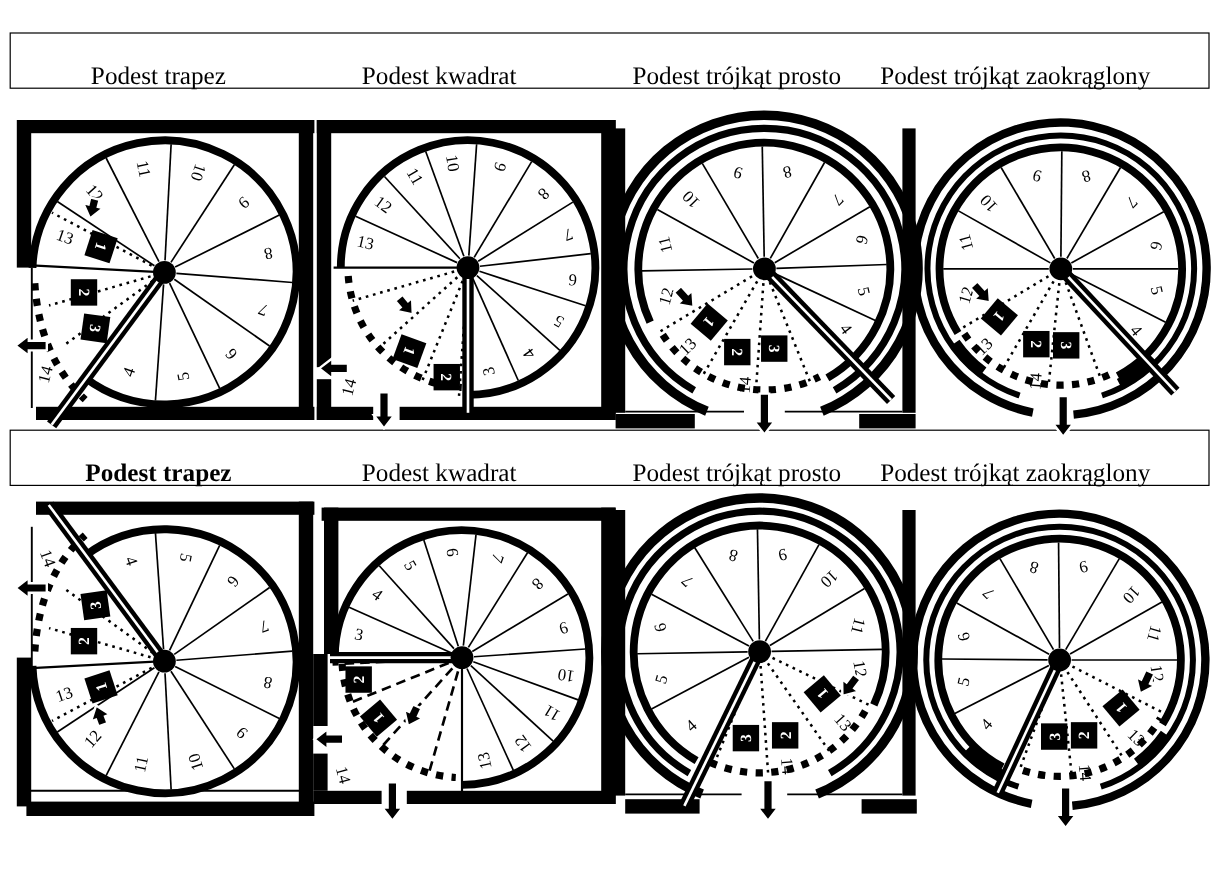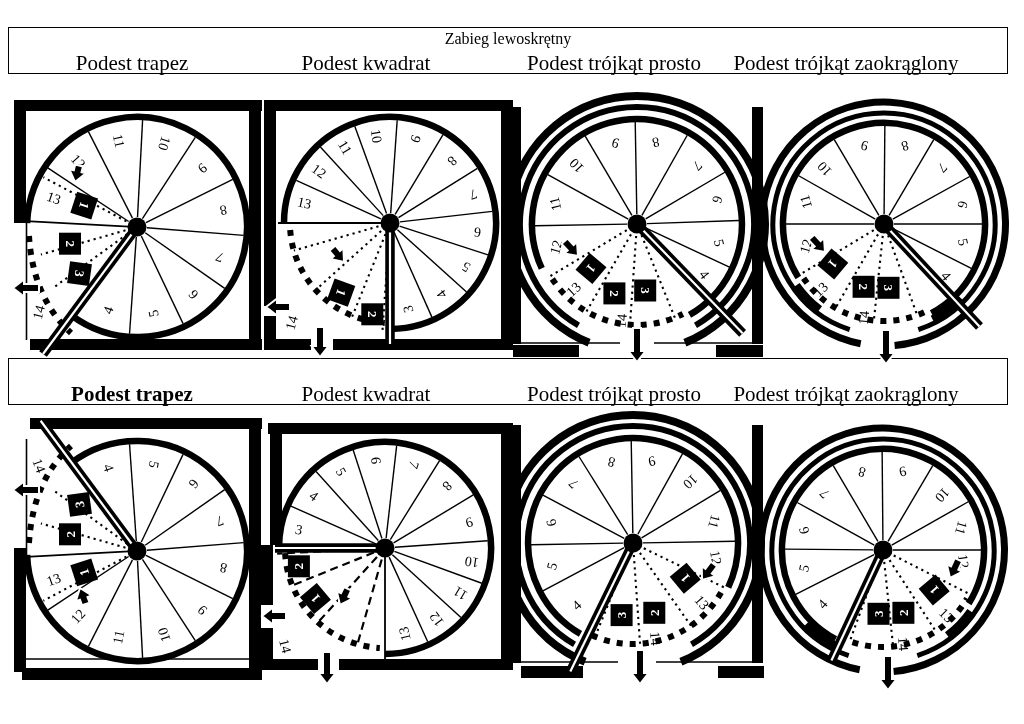--- a/index.html
+++ b/index.html
@@ -7,21 +7,20 @@
   .hdr{position:absolute;left:8px;width:998px;height:45px;border:1.5px solid #000;background:#fff;}
   .hdr .title{position:absolute;top:2px;left:0;width:100%;text-align:center;font-size:16px;}
   .hdr .lbl{position:absolute;top:23px;transform:translateX(-50%);font-size:21px;white-space:nowrap;}
   #diagsvg{position:absolute;left:0;top:0;}
 </style>
 </head>
 <body>
 
 <div id="headers-root">
     <div class="hdr" style="top: 27px;">
-      <div class="title">Zabieg lewoskrętny</div>
       <div class="lbl" style="left: 123px;">Podest trapez</div>
       <div class="lbl" style="left: 357px;">Podest kwadrat</div>
       <div class="lbl" style="left: 605px;">Podest trójkąt prosto</div>
       <div class="lbl" style="left: 837px;">Podest trójkąt zaokrąglony</div>
     </div>
     <div class="hdr" style="top: 358px;">
       <div class="lbl" style="left: 123px; font-weight: bold;">Podest trapez</div>
       <div class="lbl" style="left: 357px;">Podest kwadrat</div>
       <div class="lbl" style="left: 605px;">Podest trójkąt prosto</div>
       <div class="lbl" style="left: 837px;">Podest trójkąt zaokrąglony</div>

